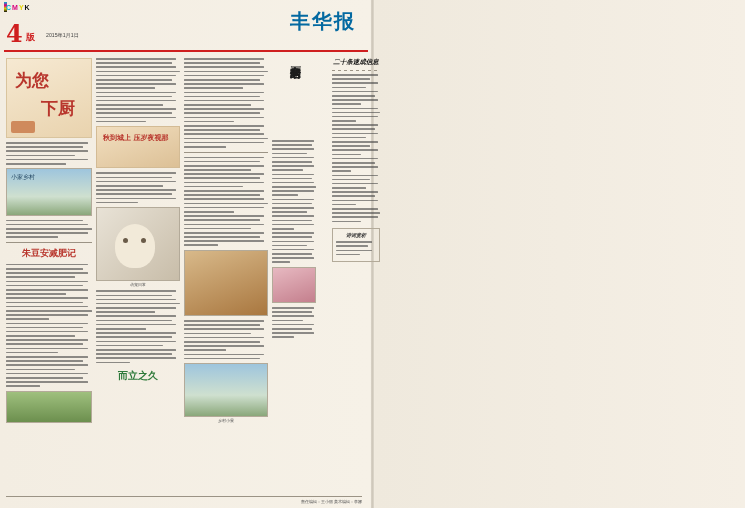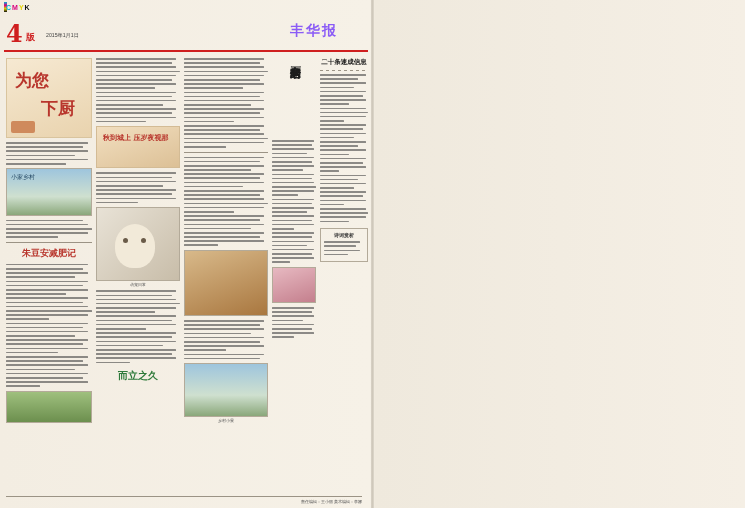--- a/index.html
+++ b/index.html
@@ -24,21 +24,21 @@
   .cmyk span:nth-child(1){color:#00b0d8}.cmyk span:nth-child(2){color:#d8007f}.cmyk span:nth-child(3){color:#e3d100}.cmyk span:nth-child(4){color:#111}
   .cmyk-bar{position:absolute;left:4px;top:2px;width:3px;height:10px;background:linear-gradient(180deg,#00b0d8,#d8007f,#e3d100,#111);}
 
   .pgnum{position:absolute;left:6px;top:22px;width:34px;height:26px;color:#cf1f1f;}
   .pgnum .n{font-size:24px;font-weight:bold;line-height:24px;font-family:"DejaVu Serif",serif;}
   .pgnum .t{position:absolute;left:20px;top:9px;font-size:9px;font-weight:bold;}
   .ldate{position:absolute;left:46px;top:32px;font-size:5.2px;color:#444;}
   .lmast{position:absolute;left:150px;top:24px;width:120px;text-align:center;}
   .lmast .logo{display:inline-block;width:14px;height:14px;border-radius:50%;background:#cf1f1f;color:#fff;font-size:8px;line-height:14px;text-align:center;vertical-align:middle;margin-right:4px;}
   .lmast .tt{display:inline-block;font-size:13px;font-weight:bold;color:#1a1a1a;letter-spacing:2px;vertical-align:middle;font-family:"DejaVu Serif",serif;}
-  .lname{position:absolute;left:290px;top:22px;font-size:14px;font-weight:bold;color:#8b5cf6;letter-spacing:2px;font-family:"DejaVu Serif",serif;}
+  .lname{position:absolute;left:290px;top:8px;font-size:20px;font-weight:bold;color:#0369a1;letter-spacing:2px;font-family:"DejaVu Serif",serif;}
   .topbar{position:absolute;left:4px;top:50px;width:364px;height:2px;background:#cf1f1f;}
 
   .col{position:absolute;}
   .vtitle{writing-mode:vertical-rl;text-orientation:upright;font-family:"DejaVu Serif",serif;font-weight:bold;}
 
   .photo{background:#c9c3b4;border:1px solid #b3aa99;overflow:hidden;position:relative;}
   .photo.sky{background:linear-gradient(180deg,#9ec5dd,#cfe0cf 60%,#8aa77a);}
   .photo.cat{background:linear-gradient(135deg,#e8e2d6,#c8bda9);}
   .photo.green{background:linear-gradient(180deg,#9fc07e,#6c8f4e);}
   .photo.warm{background:linear-gradient(160deg,#d8b98a,#a9773f);}
@@ -299,21 +299,21 @@
           <div class="ln s90"></div>
           <div class="ln s95"></div>
           <div class="ln s70"></div>
           <div class="ln s95"></div>
           <div class="ln s90"></div>
         <div class="ln s95"></div>
           <div class="ln s50"></div>
       </div>
     </div>
 
-    <div class="col" style="left:320px;top:58px;width:48px;">
+    <div class="col" style="left:332px;top:58px;width:48px;font-style:italic;">
       <div style="font-size:6.5px;font-weight:bold;color:#111;text-align:center;font-family:'DejaVu Serif',serif;">二十条速成信息</div>
       <div class="dash" style="margin:3px 0;"></div>
       <div class="lines tx">
         <div class="ln s95"></div>
           <div class="ln s80"></div>
           <div class="ln s95"></div>
           <div class="ln s70"></div>
           <div class="ln s95"></div>
           <div class="ln s90"></div>
         <div class="ln s95"></div>

